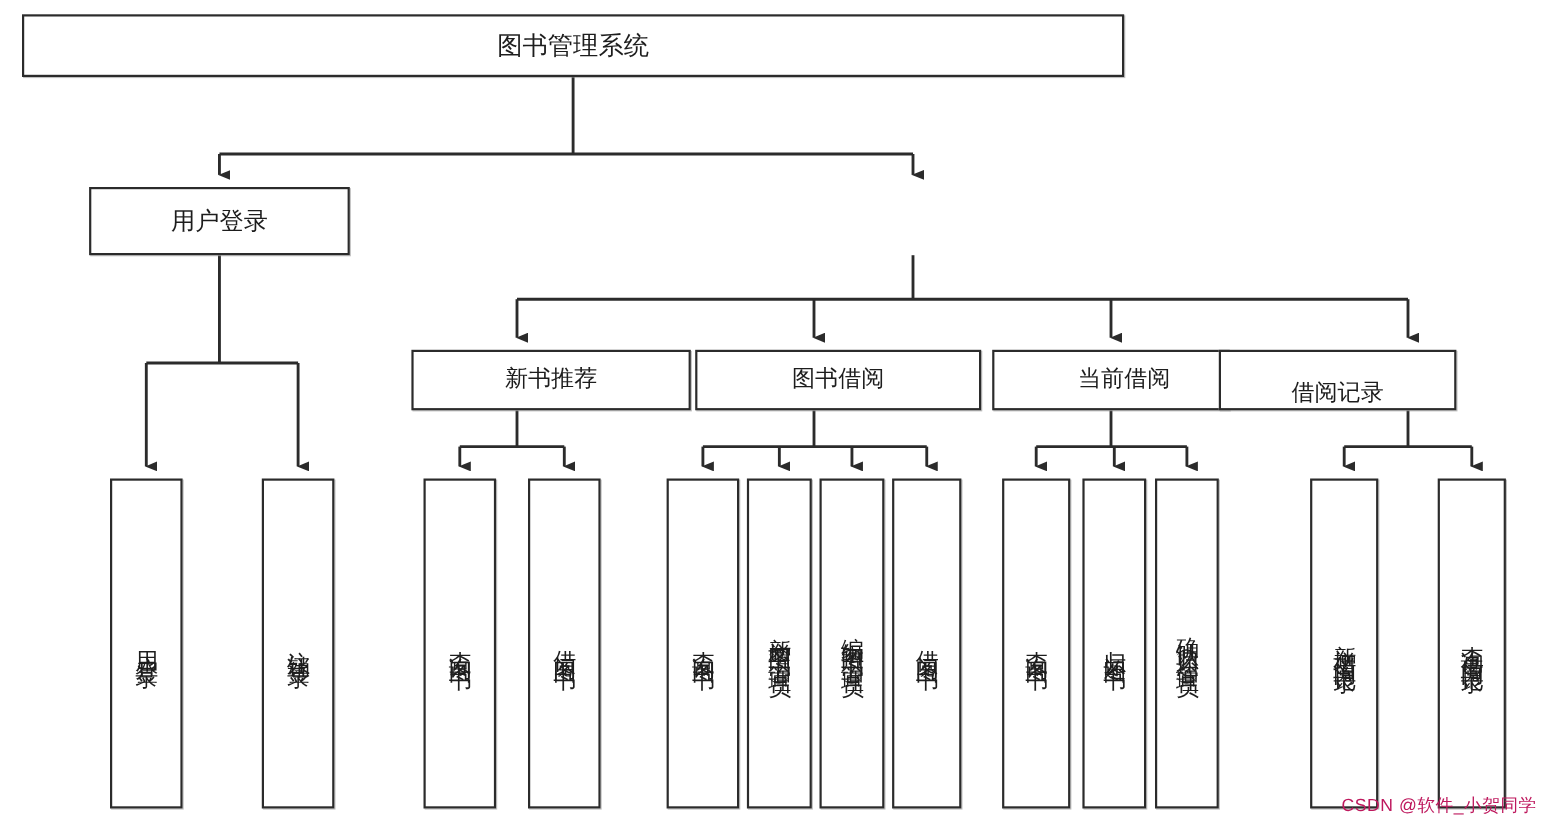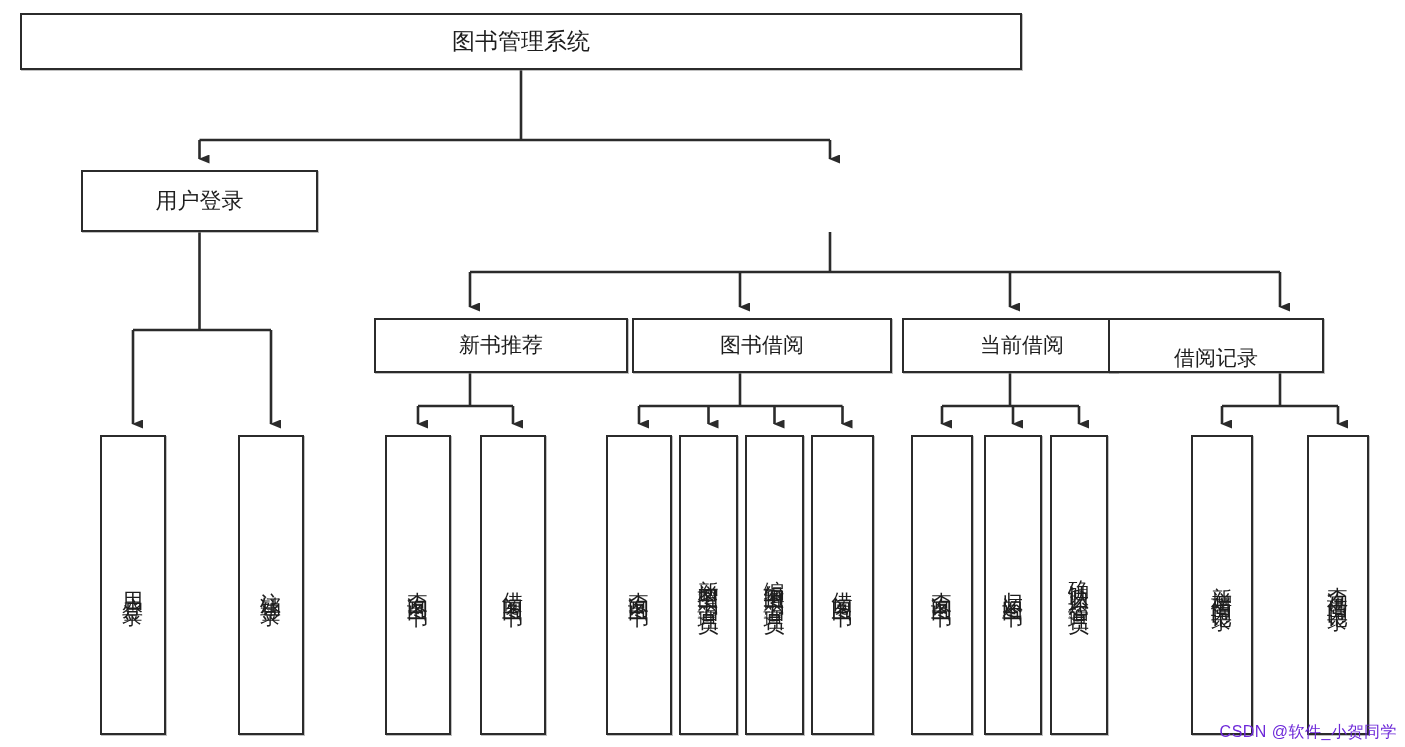--- a/index.html
+++ b/index.html
@@ -63,21 +63,21 @@
     font-size: 21px;
     letter-spacing: 5px;
     line-height: 1;
     white-space: nowrap;
   }
   #watermark {
     position: absolute;
     right: 8px;
     bottom: 4px;
     font-size: 16px;
-    color: #6d28d9;
+    color: #be185d;
     letter-spacing: 0.5px;
     z-index: 5;
     white-space: nowrap;
   }
 </style>
 </head>
 <body>
 
 <div id="diagram-root">
 

